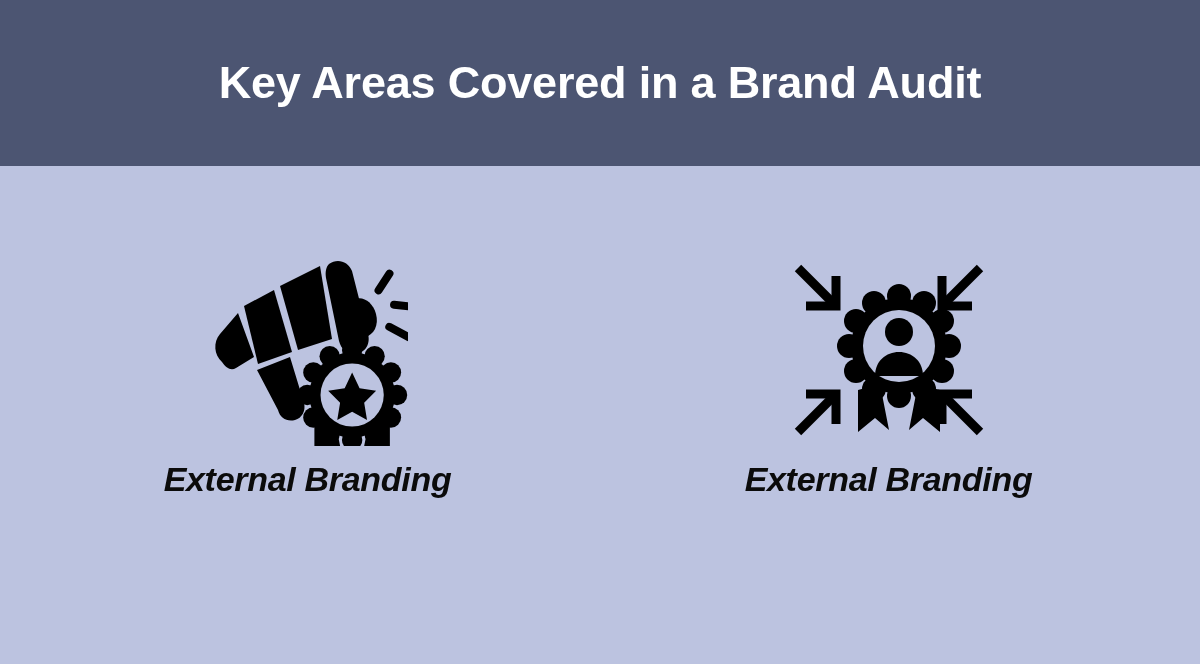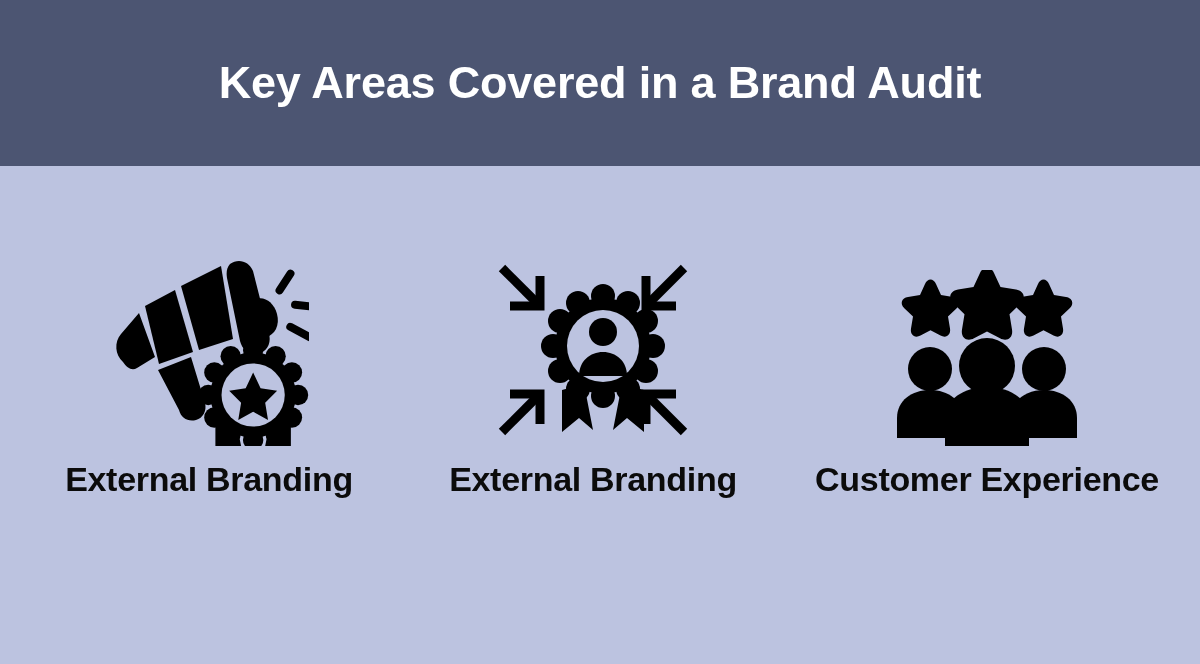--- a/index.html
+++ b/index.html
@@ -78,20 +78,21 @@
   .pillar-label {
     margin-top: 14px;
     color: #0b0b0b;
     font-family: "Liberation Sans", sans-serif;
     font-weight: bold;
     font-size: 34px;
     line-height: 1.15;
     letter-spacing: -0.3px;
     text-align: center;
     white-space: nowrap;
+    font-style: italic;
   }
 
   
   .pillar-external  { margin-left: -4px; }
   .pillar-internal  { margin-left: -6px; }
   .pillar-customer  { margin-left: 4px; }
 </style>
 </head>
 <body>
 
@@ -197,67 +198,15 @@
             <circle cx="57" cy="62" r="36" fill="#bcc3e0"></circle>
 
             <circle cx="57" cy="48" r="14"></circle>
             <path d="M33 92 C33 77 44 68 57 68 C70 68 81 77 81 92 Z"></path>
           </g>
         </svg>
       </div>
       <div class="pillar-label">External Branding</div>
     </div>
 
-    <div class="pillar pillar-customer">
-      <div class="pillar-icon">
-        <svg width="190" height="176" viewBox="0 0 190 176" aria-hidden="true">
-          <g fill="#000000">
-
-            <path d="M33 14
-                     C35.5 8 41.5 8 44 14
-                     L49 25 L61 27
-                     C67.5 28 69.3 33.7 64.7 38.2
-                     L56 46.6 L58 58.6
-                     C59.1 65 54.2 68.6 48.5 65.6
-                     L38.5 60.2 L28.5 65.6
-                     C22.8 68.6 17.9 65 19 58.6
-                     L21 46.6 L12.3 38.2
-                     C7.7 33.7 9.5 28 16 27
-                     L28 25 Z"></path>
-            <path d="M88 3
-                     C91 -4 99 -4 102 3
-                     L108.5 17 L124 19.5
-                     C132 20.8 134.3 27.8 128.5 33.5
-                     L117.5 44.2 L120 59.5
-                     C121.4 67.6 115.2 72.2 108 68.3
-                     L95 61.4 L82 68.3
-                     C74.8 72.2 68.6 67.6 70 59.5
-                     L72.5 44.2 L61.5 33.5
-                     C55.7 27.8 58 20.8 66 19.5
-                     L81.5 17 Z"></path>
-            <path d="M146 14
-                     C148.5 8 154.5 8 157 14
-                     L162 25 L174 27
-                     C180.5 28 182.3 33.7 177.7 38.2
-                     L169 46.6 L171 58.6
-                     C172.1 65 167.2 68.6 161.5 65.6
-                     L151.5 60.2 L141.5 65.6
-                     C135.8 68.6 130.9 65 132 58.6
-                     L134 46.6 L125.3 38.2
-                     C120.7 33.7 122.5 28 129 27
-                     L141 25 Z"></path>
-
-            <circle cx="38" cy="99" r="22"></circle>
-            <path d="M5 168 L5 148 C5 130.5 19.8 120 38 120 C56.2 120 71 130.5 71 148 L71 168 Z"></path>
-
-            <circle cx="152" cy="99" r="22"></circle>
-            <path d="M119 168 L119 148 C119 130.5 133.8 120 152 120 C170.2 120 185 130.5 185 148 L185 168 Z"></path>
-
-            <circle cx="95" cy="96" r="28"></circle>
-            <path d="M53 176 L53 148 C53 129.5 71.8 117 95 117 C118.2 117 137 129.5 137 148 L137 176 Z"></path>
-          </g>
-        </svg>
-      </div>
-      <div class="pillar-label">Customer Experience</div>
-    </div>
 
   </div>
 </div>
 
 </body></html>

